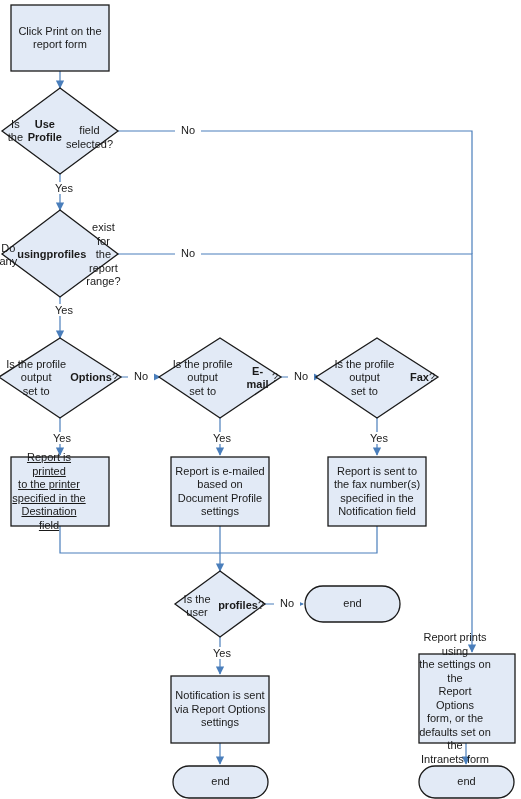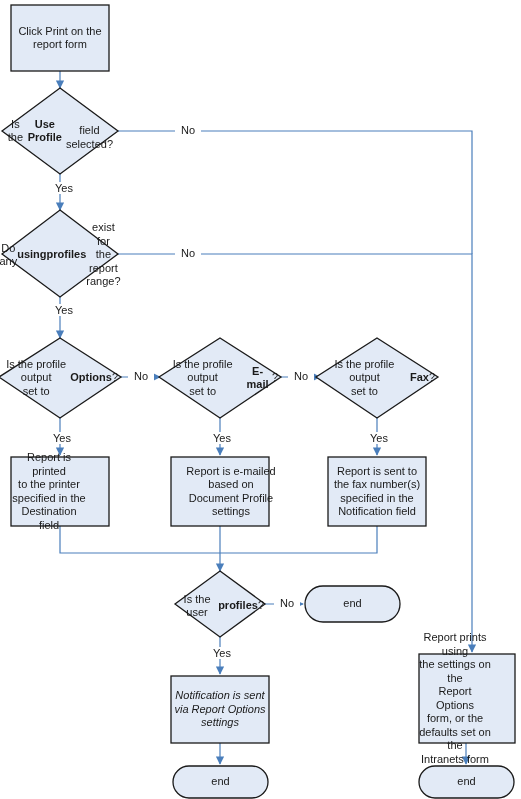--- a/index.html
+++ b/index.html
@@ -133,38 +133,38 @@
 report form</div>
 
   <div class="node-label" style="left:6px; top:232px; width:108px; height:46px;">Do any <b>using</b><br><b>profiles</b> exist for<br>the report range?</div>
 
   <div class="node-label" style="left:2px; top:361px; width:116px; height:34px;">Is the profile output<br>set to <b>Options</b>?</div>
 
   <div class="node-label" style="left:162px; top:361px; width:116px; height:34px;">Is the profile output<br>set to <b>E-mail</b>?</div>
 
   <div class="node-label" style="left:319px; top:361px; width:116px; height:34px;">Is the profile output<br>set to <b>Fax</b>?</div>
 
-  <div class="node-label" style="left:11px; top:457px; width:76px; height:69px;">Report is printed
+  <div class="node-label" style="left:11px; top:457px; width:76px; height:69px;text-decoration:underline;">Report is printed
 to the printer
 specified in the
 Destination field</div>
 
-  <div class="node-label" style="left:171px; top:457px; width:98px; height:69px;padding-left:11px;">Report is e-mailed
+  <div class="node-label" style="left:171px; top:457px; width:98px; height:69px;">Report is e-mailed
 based on
 Document Profile
 settings</div>
 
   <div class="node-label" style="left:328px; top:457px; width:98px; height:69px;">Report is sent to
 the fax number(s)
 specified in the
 Notification field</div>
 
   <div class="node-label" style="left:176px; top:590px; width:88px; height:32px;">Is the user<br><b>profiles</b>?</div>
 
-  <div class="node-label" style="left:171px; top:676px; width:98px; height:67px;font-style:italic;">Notification is sent
+  <div class="node-label" style="left:171px; top:676px; width:98px; height:67px;">Notification is sent
 via Report Options
 settings</div>
 
   <div class="node-label" style="left:419px; top:654px; width:72px; height:89px;">Report prints using
 the settings on the
 Report Options
 form, or the
 defaults set on the
 Intranets form</div>
 

